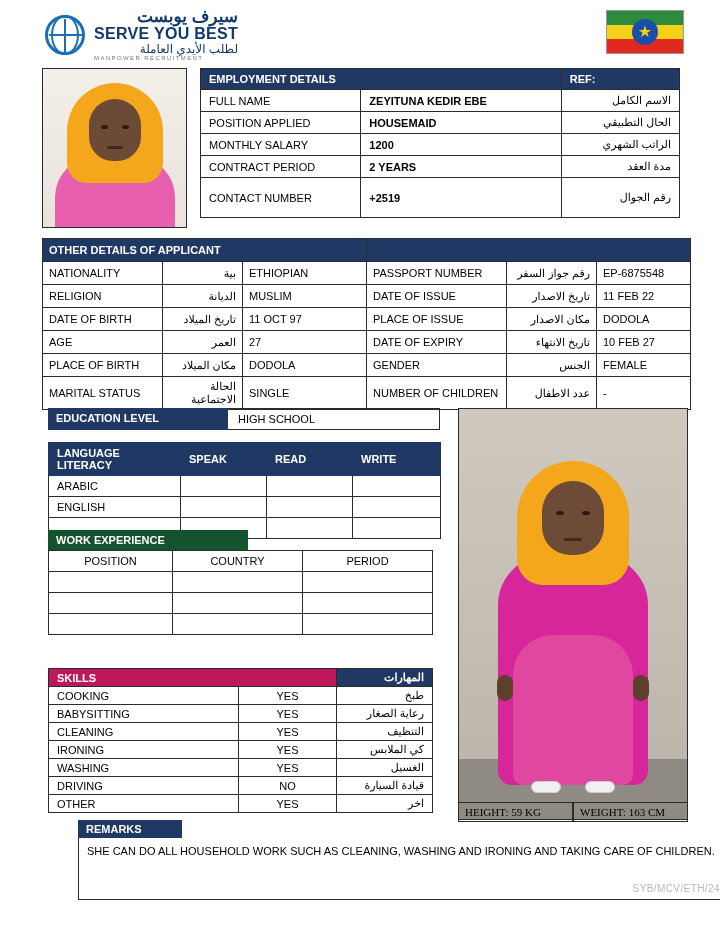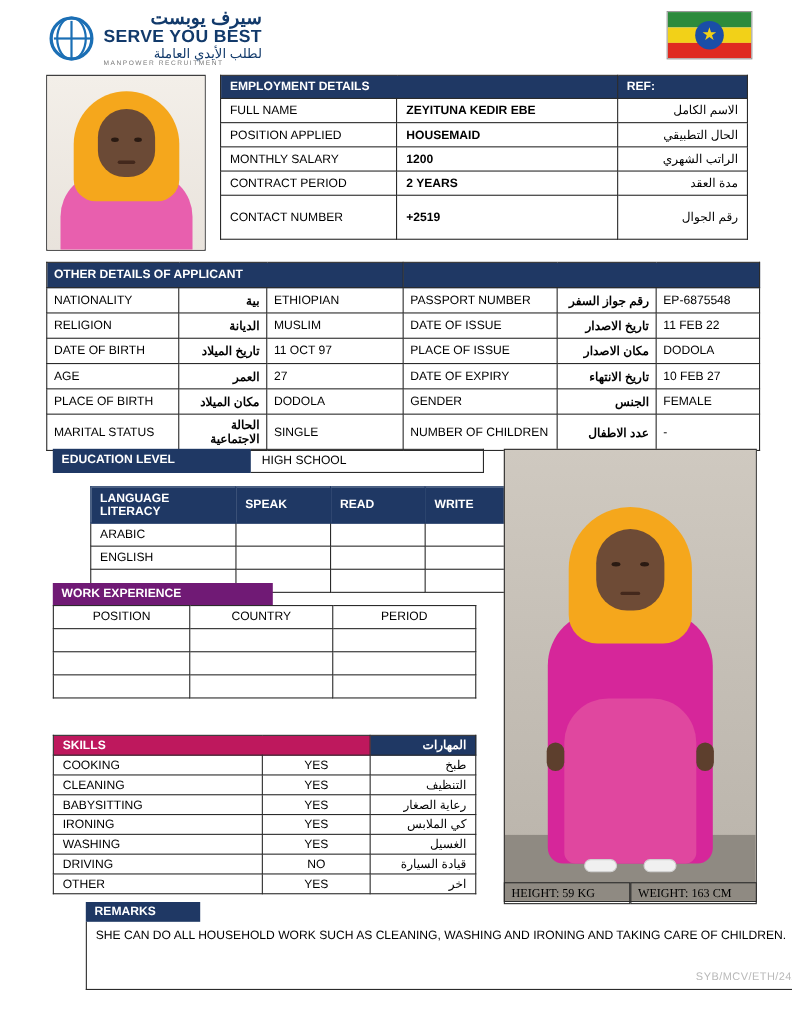--- a/index.html
+++ b/index.html
@@ -55,21 +55,21 @@
   .flag .red { background:#e02a20; }
   .flag .disc {
     position:absolute; left:50%; top:50%; transform:translate(-50%,-50%);
     width:26px; height:26px; border-radius:50%; background:#1a4ea8;
     display:flex; align-items:center; justify-content:center;
     color:#f2d118; font-size:16px; line-height:1;
   }
 
   
   table { border-collapse:collapse; }
-  .ar { direction:rtl; text-align:right; font-size:11px;font-weight:bold; }
+  .ar { direction:rtl; text-align:right; font-size:11px; }
 
   
   .emp-wrap { position:absolute; left:42px; top:68px; width:638px; }
   .photo-box {
     position:absolute; left:0; top:0; width:145px; height:160px;
     border:1px solid #2b2b2b; background:#ffffff; overflow:hidden;
   }
   .portrait { width:100%; height:100%; position:relative; background:#efe7e0; }
   .p-bg { position:absolute; inset:0; background:linear-gradient(#f3efe9,#e9e3dc); }
   .p-body { position:absolute; left:50%; bottom:0; transform:translateX(-50%); width:120px; height:70px; background:#e85fae; border-radius:40px 40px 0 0; }
@@ -94,30 +94,30 @@
   .bar-cell { background:#1f3864; color:#fff; font-weight:bold; padding:4px 8px; border:1px solid #1f3864; }
 
   
   .edu-wrap { position:absolute; left:48px; top:408px; width:392px; }
   .edu-bar { background:#1f3864; color:#fff; font-weight:bold; padding:4px 8px; width:180px; display:inline-block; }
   .edu-row { display:flex; border:1px solid #2b2b2b; border-left:none; }
   .edu-val { padding:4px 10px; font-size:11px; }
 
   
   .lang-wrap { position:absolute; left:48px; top:442px; width:392px; }
-  .lang-table { width:392px; table-layout:fixed;margin-left:34px; }
+  .lang-table { width:392px; table-layout:fixed; }
   .lang-table th {
     background:#1f3864; color:#fff; font-weight:bold; font-size:11px;
     text-align:left; padding:4px 8px; border:1px solid #1f3864;
   }
   .lang-table td { border:1px solid #2b2b2b; padding:3px 8px; height:21px; }
 
   
   .work-wrap { position:absolute; left:48px; top:530px; width:384px; }
-  .work-bar { background:#701a75; color:#fff; font-weight:bold; padding:4px 8px; width:200px; }
+  .work-bar { background:#14532d; color:#fff; font-weight:bold; padding:4px 8px; width:200px; }
   .work-table { width:384px; table-layout:fixed; }
   .work-table td { border:1px solid #2b2b2b; padding:3px 20px; height:21px; }
   .work-table td.hdr { text-align:center; font-weight:normal; }
 
   
   .skills-wrap { position:absolute; left:48px; top:668px; width:384px; }
   .skills-table { width:384px; table-layout:fixed; }
   .skills-table td { border:1px solid #2b2b2b; padding:2px 8px; height:17px; }
   .sk-bar-l { background:#be185d; color:#fff; font-weight:bold; padding:3px 8px; border:1px solid #1f3864; }
   .sk-bar-r { background:#1f3864; color:#fff; font-weight:bold; padding:3px 8px; border:1px solid #1f3864; text-align:right; direction:rtl; }
@@ -382,28 +382,28 @@
           <tr>
         <td class="sk-bar-l" colspan="2">SKILLS</td>
         <td class="sk-bar-r">المهارات</td>
       </tr>
       <tr>
         <td>COOKING</td>
         <td class="sk-yes">YES</td>
         <td class="sk-ar">طبخ</td>
       </tr>
       <tr>
+        <td>BABYSITTING</td>
+        <td class="sk-yes">YES</td>
+        <td class="sk-ar">رعاية الصغار</td>
+      </tr>
+      <tr>
         <td>CLEANING</td>
         <td class="sk-yes">YES</td>
         <td class="sk-ar">التنظيف</td>
-      </tr>
-      <tr>
-        <td>BABYSITTING</td>
-        <td class="sk-yes">YES</td>
-        <td class="sk-ar">رعاية الصغار</td>
       </tr>
       <tr>
         <td>IRONING</td>
         <td class="sk-yes">YES</td>
         <td class="sk-ar">كي الملابس</td>
       </tr>
       <tr>
         <td>WASHING</td>
         <td class="sk-yes">YES</td>
         <td class="sk-ar">الغسيل</td>

